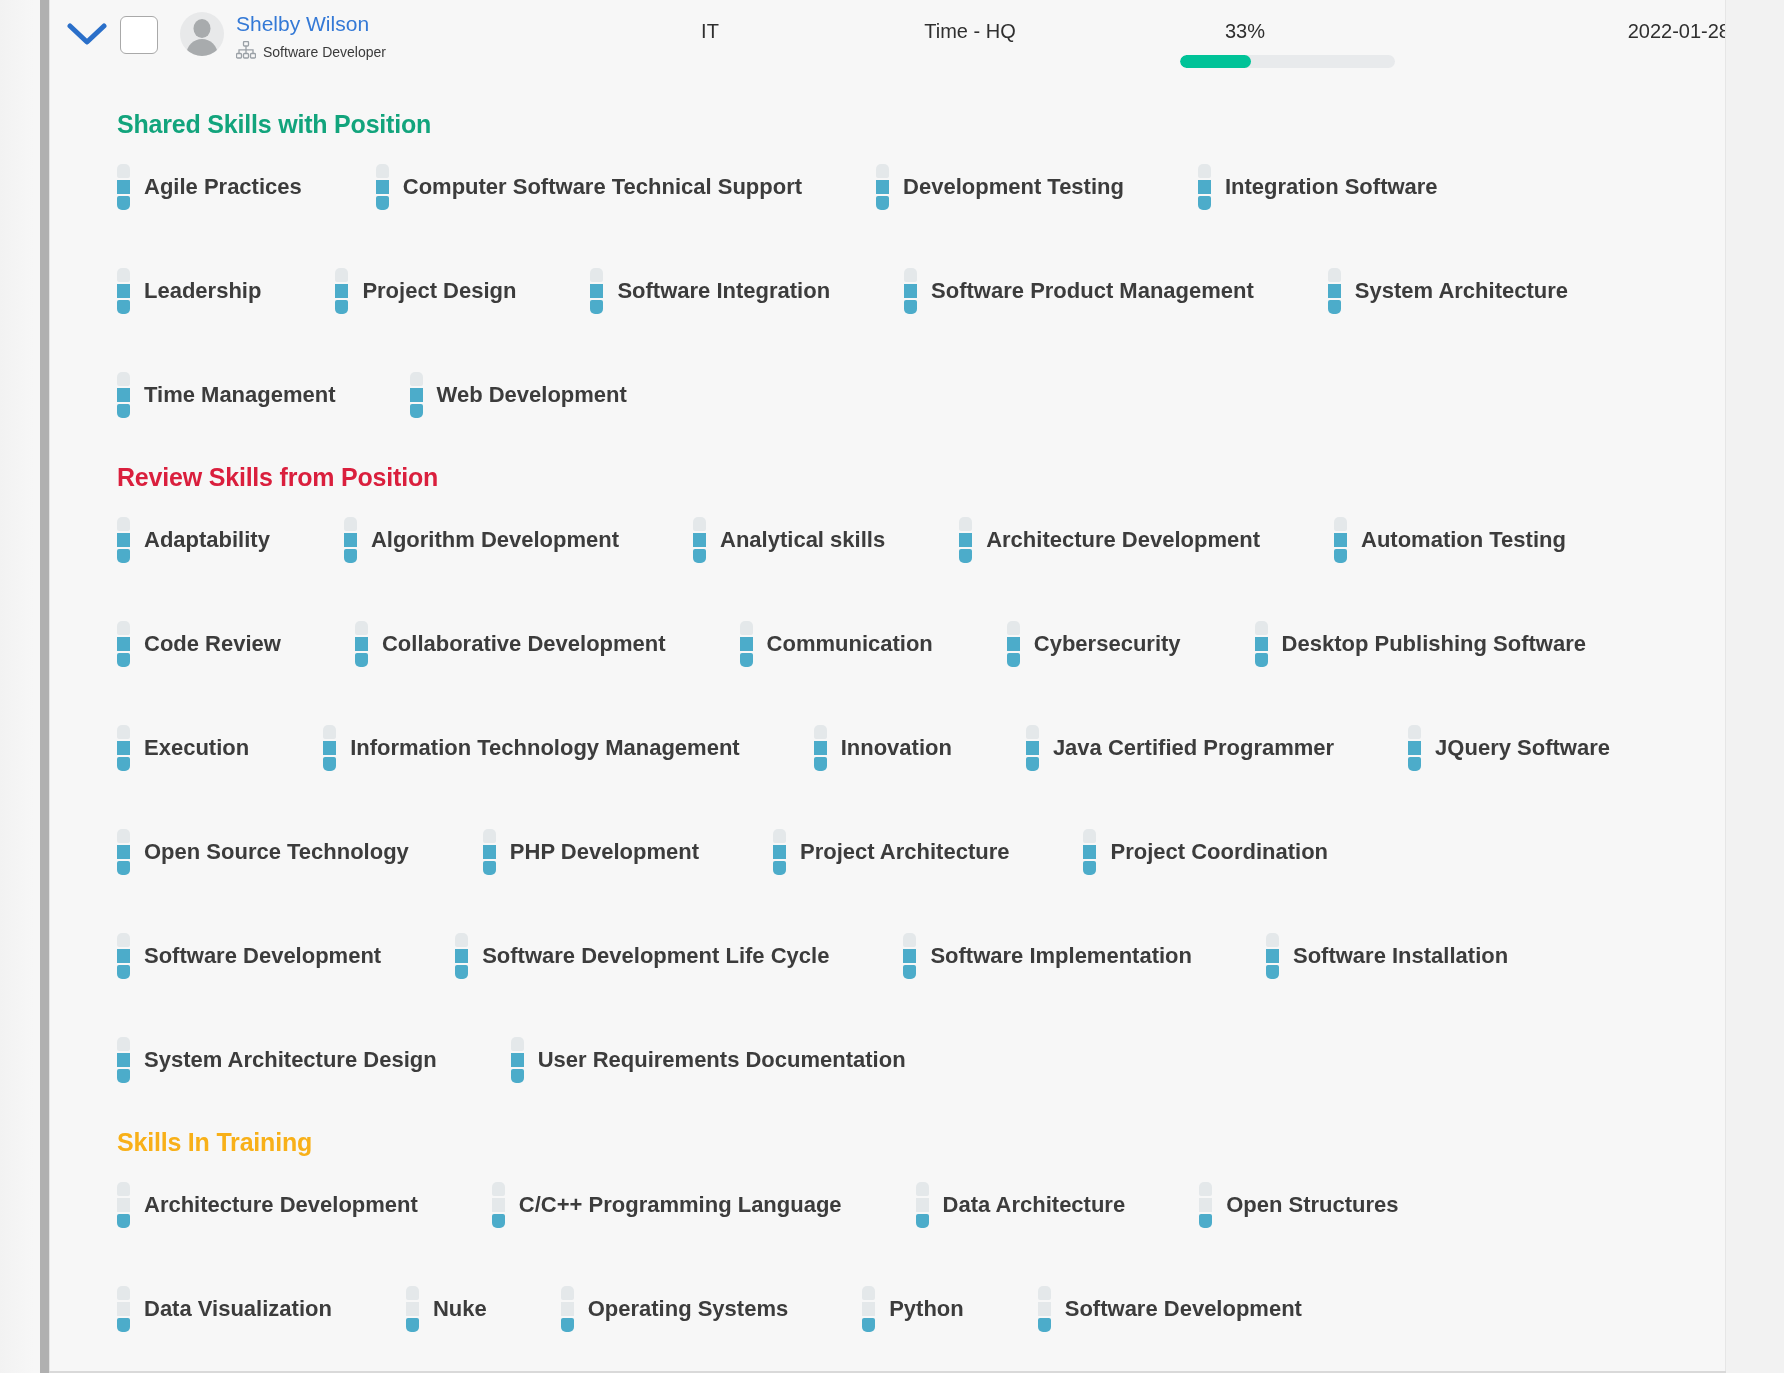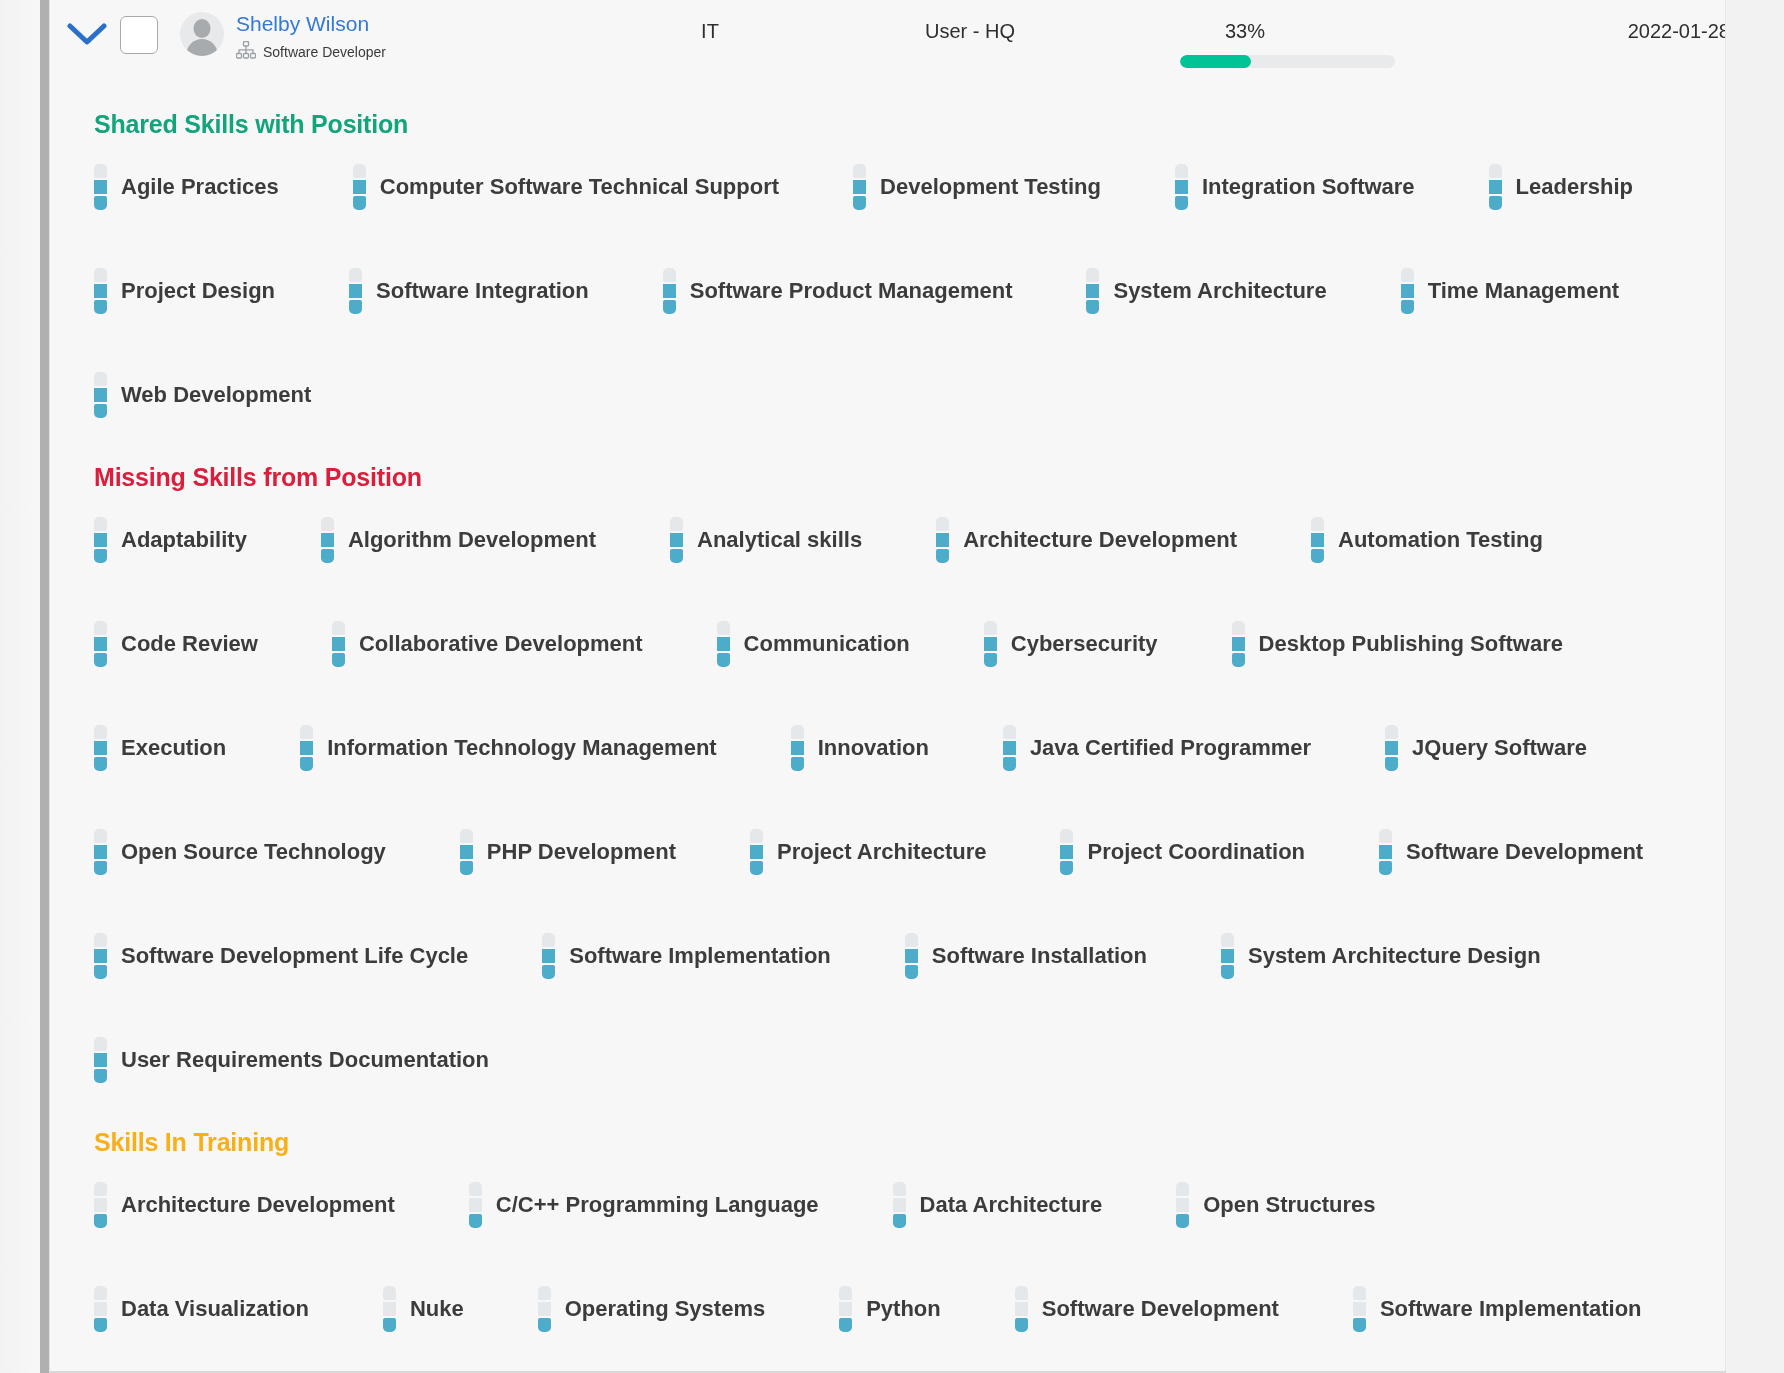--- a/index.html
+++ b/index.html
@@ -171,21 +171,21 @@
     border-radius: 7px;
   }
 
   
   .body-area {
     position: absolute;
     left: 0; top: 84px;
     width: 1677px;
   }
 
-  .section { margin-bottom: 4px; }
+  .section { margin-bottom: 4px; padding-left: 23px; }
 
   .section-title {
     font-size: 25px;
     font-weight: bold;
     margin: 0 0 10px 44px;
     letter-spacing: -0.2px;
   }
   .title-shared  { color: #12a47c; }
   .title-missing { color: #da1f3d; }
   .title-training{ color: #f8b018; }
@@ -275,21 +275,21 @@
                 <path d="M10 5 L10 8.8 M3 12.5 L3 8.8 L17 8.8 L17 12.5 M10 8.8 L10 12.5" fill="none" stroke="#9aa0a6" stroke-width="1.3"></path>
               </svg>
             </span>
             <span class="person-role">Software Developer</span>
           </div>
         </div>
       </div>
 
       <div class="hdr-cell cell-dept">IT</div>
 
-      <div class="hdr-cell cell-org">User - HQ</div>
+      <div class="hdr-cell cell-org">Time - HQ</div>
 
       <div class="cell-pct">
         <div class="hdr-cell" style="position:static;width:auto;">33%</div>
         <div class="progress-track">
           <div class="progress-fill" id="progress-fill" style="width: 33%;"></div>
         </div>
       </div>
 
       <div class="hdr-cell cell-date">2022-01-28</div>
     </div>
@@ -384,21 +384,21 @@
                 <span class="seg s-top"></span>
                 <span class="seg on"></span>
                 <span class="seg s-bottom on"></span>
               </span>
               <span class="skill-label">Web Development</span>
             </div>
           </div>
         </div>
         <div class="section">
           <div class="sec-spacer-top"></div>
-          <div class="section-title title-missing">Missing Skills from Position</div>
+          <div class="section-title title-missing">Review Skills from Position</div>
           <div class="skill-grid">
             <div class="skill-item">
               <span class="level-icon">
                 <span class="seg s-top"></span>
                 <span class="seg on"></span>
                 <span class="seg s-bottom on"></span>
               </span>
               <span class="skill-label">Adaptability</span>
             </div>
             <div class="skill-item">

